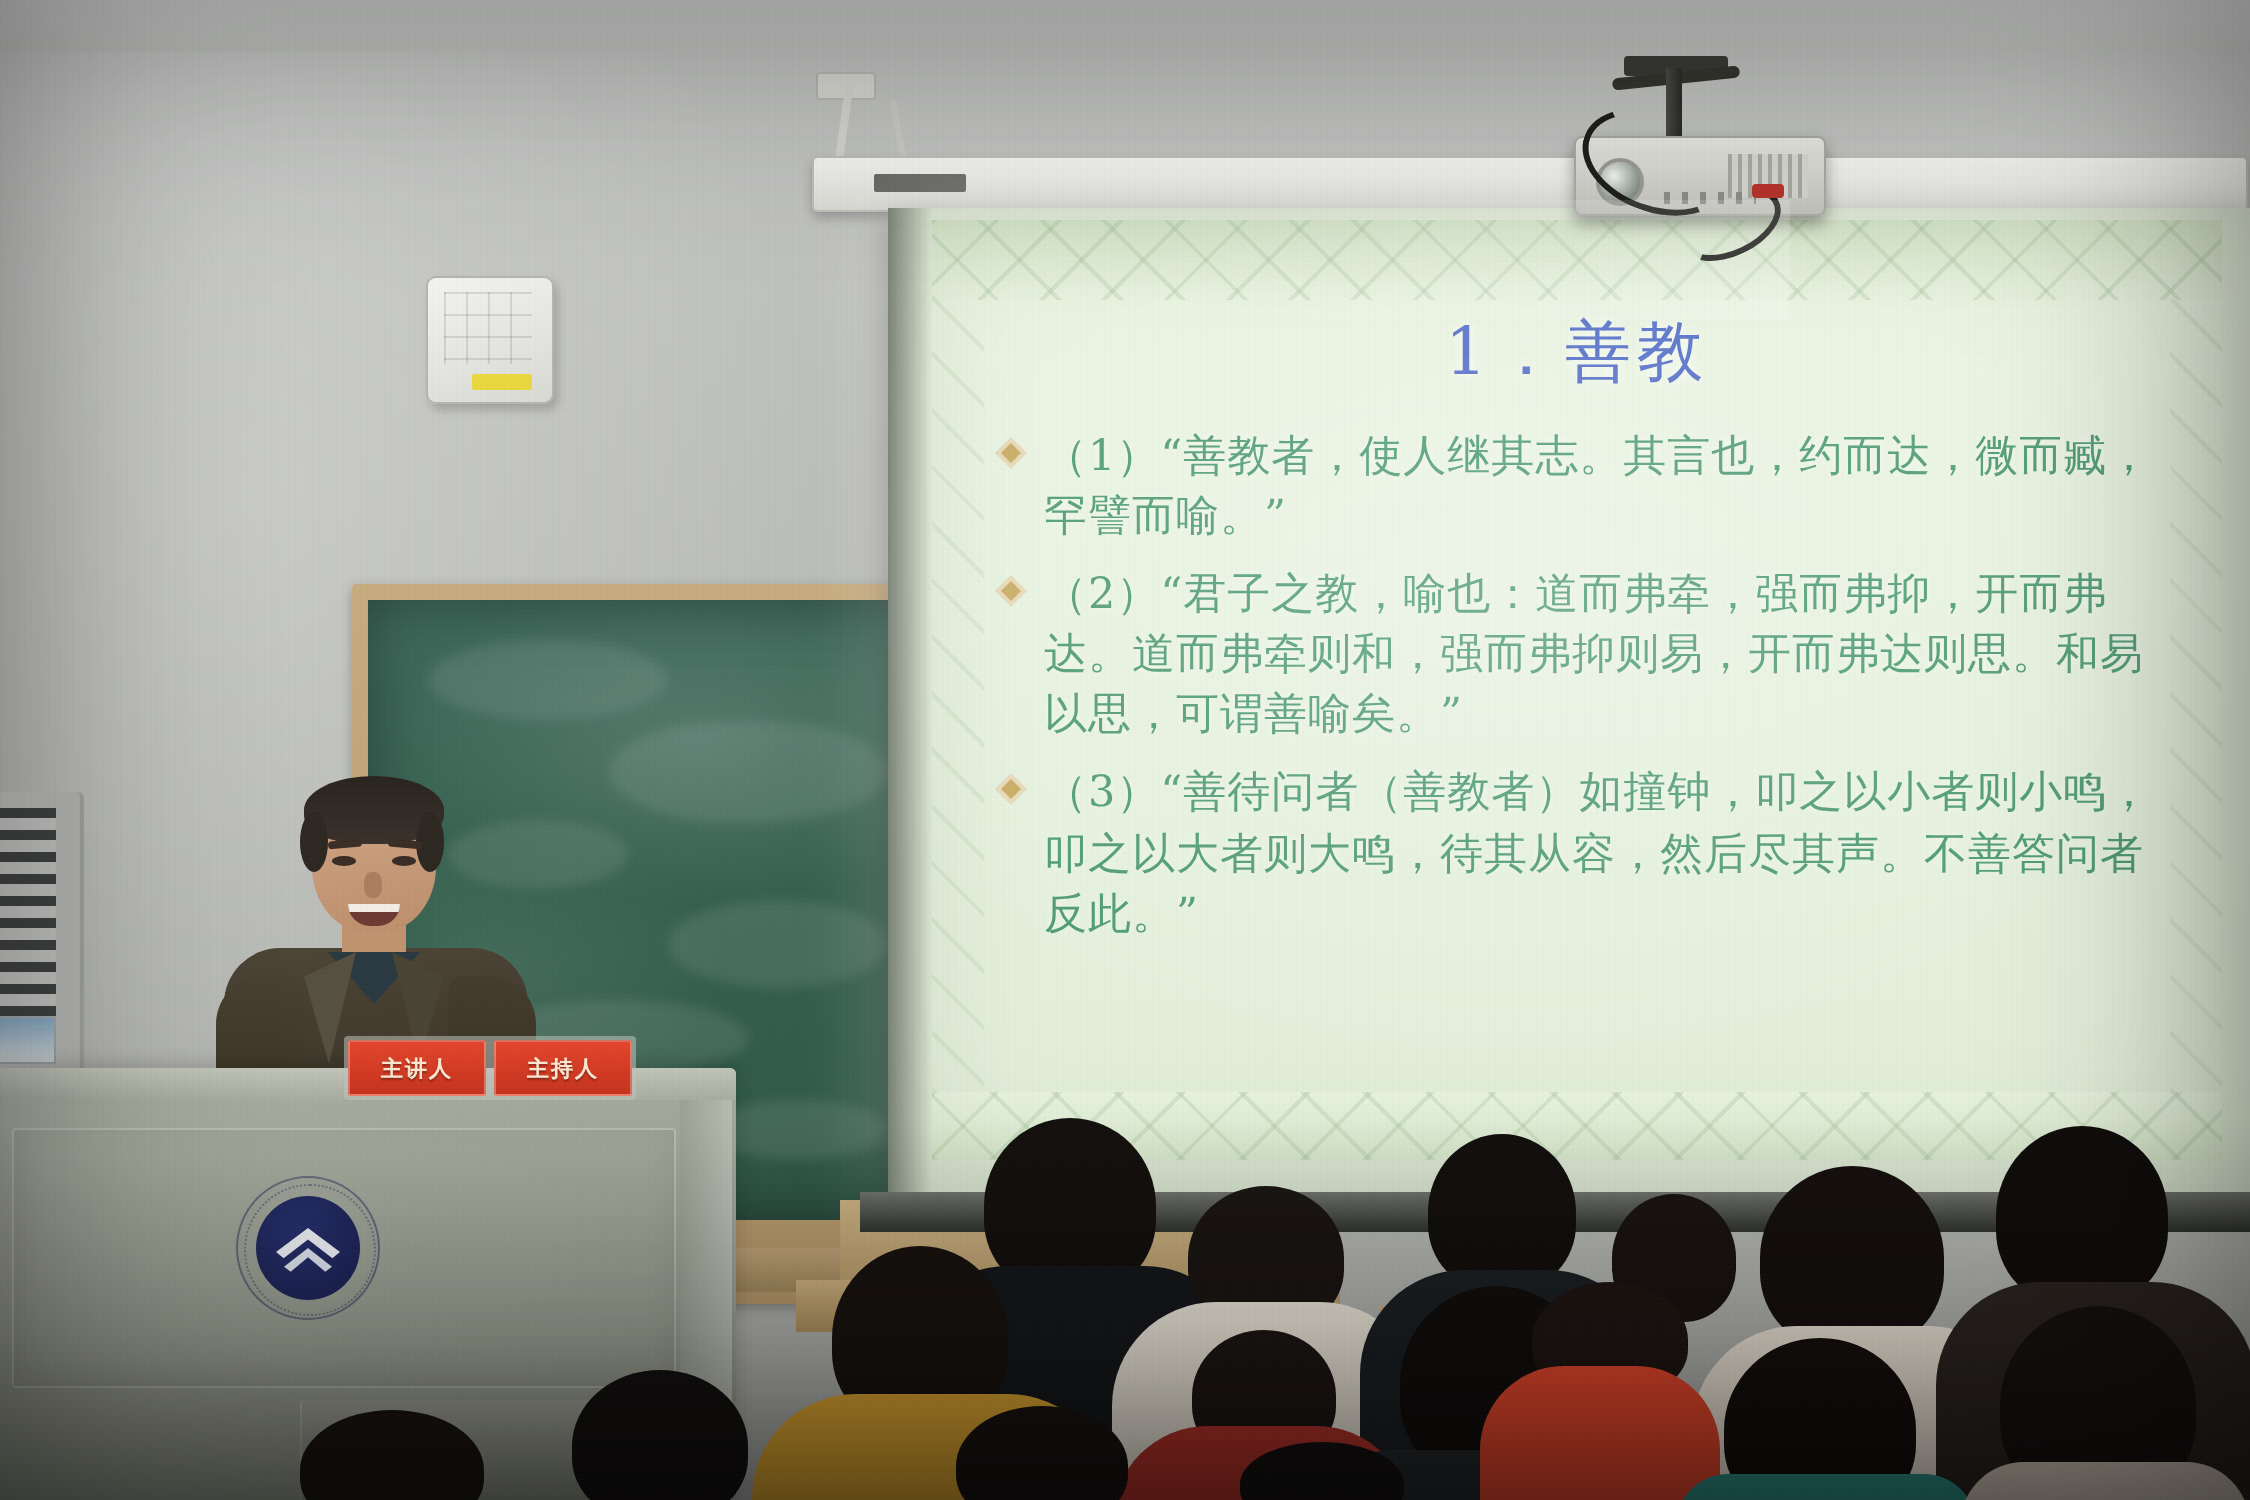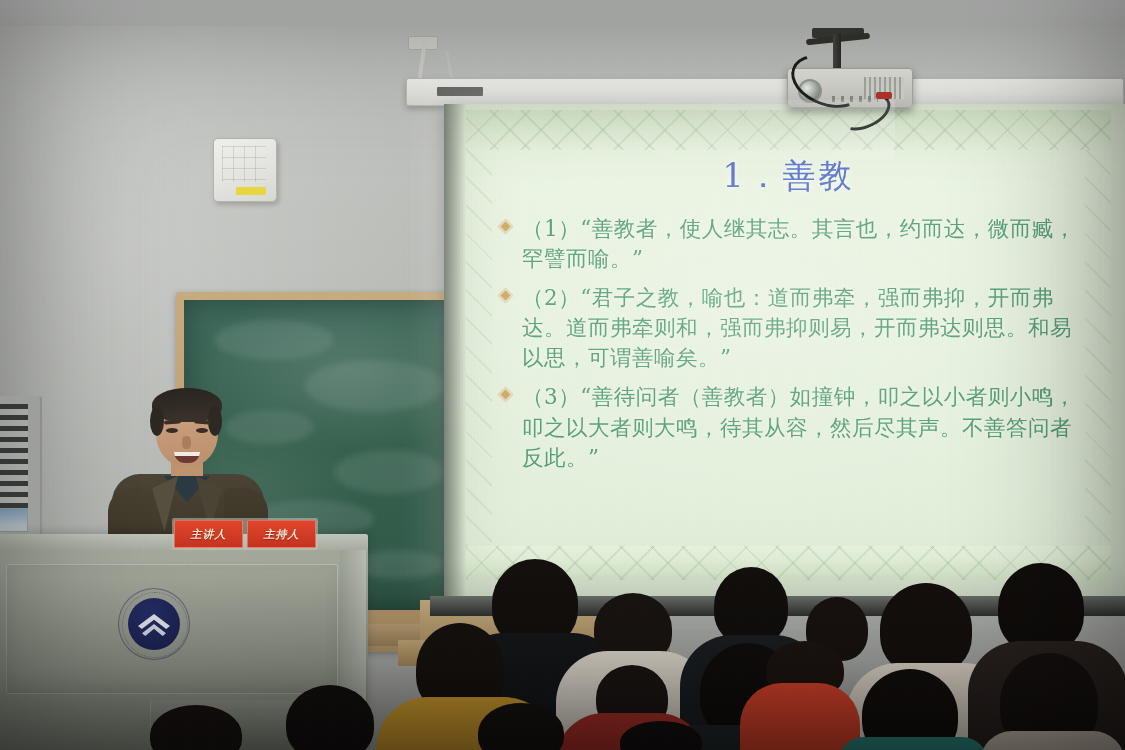--- a/index.html
+++ b/index.html
@@ -205,21 +205,21 @@
     background:#eef1f6;
     clip-path:polygon(50% 0,100% 46%,88% 58%,50% 22%,12% 58%,0 46%);}
   .emblem-chev2{position:absolute;left:14px;top:26px;width:24px;height:18px;
     background:#dfe4ef;
     clip-path:polygon(50% 0,100% 52%,86% 66%,50% 26%,14% 66%,0 52%);}
   .emblem-ring{position:absolute;left:3px;top:3px;width:64px;height:64px;border-radius:50%;
     border:1px dotted rgba(35,45,100,.40);}
 
   
   .plates{position:absolute;left:172px;top:518px;width:142px;height:28px;display:flex;gap:4px;
-    background:rgba(190,195,185,.55);padding:2px;border-radius:2px;font-style:italic;}
+    background:rgba(190,195,185,.55);padding:2px;border-radius:2px;}
   .plate{flex:1;background:linear-gradient(180deg,#e2452c,#c4331f);
     border:1px solid rgba(255,255,255,.30);border-radius:1px;
     display:flex;align-items:center;justify-content:center;}
   .plate span{font-family:"DejaVu Sans","Liberation Sans",sans-serif;font-size:11px;color:#f6e6cf;
     letter-spacing:1px;font-weight:bold;text-shadow:0 1px 1px rgba(0,0,0,.35);}
 
   
   .audience{position:absolute;left:0;top:545px;width:1125px;height:205px;pointer-events:none;}
   .head{position:absolute;border-radius:50% 50% 42% 42%;background:#14100e;}
   .shoulders{position:absolute;border-radius:52px 52px 0 0;}

